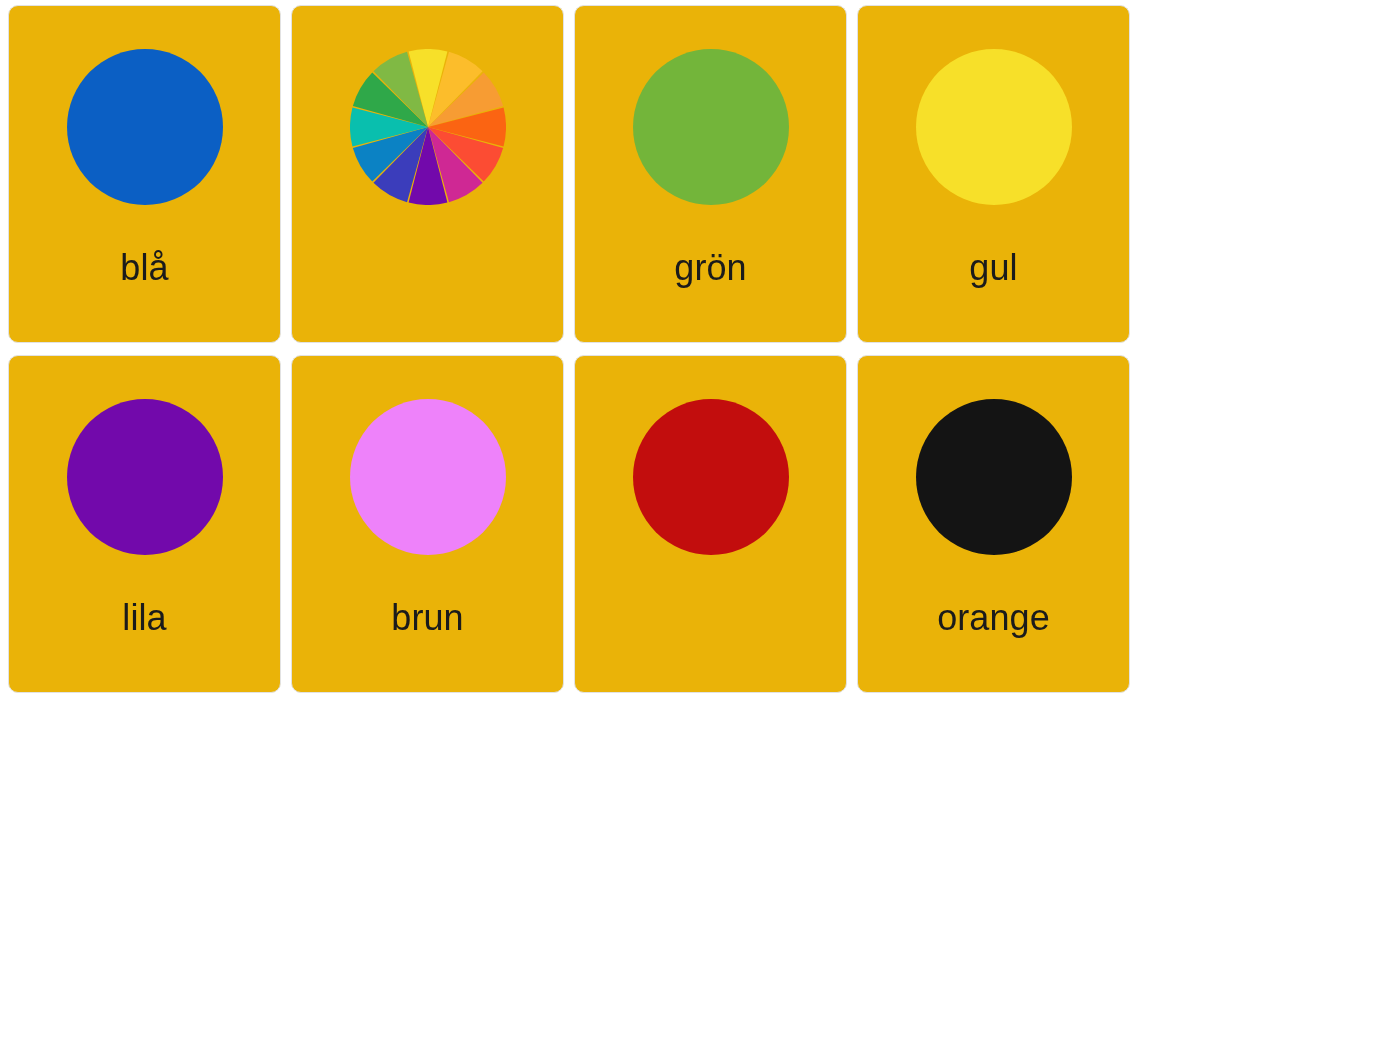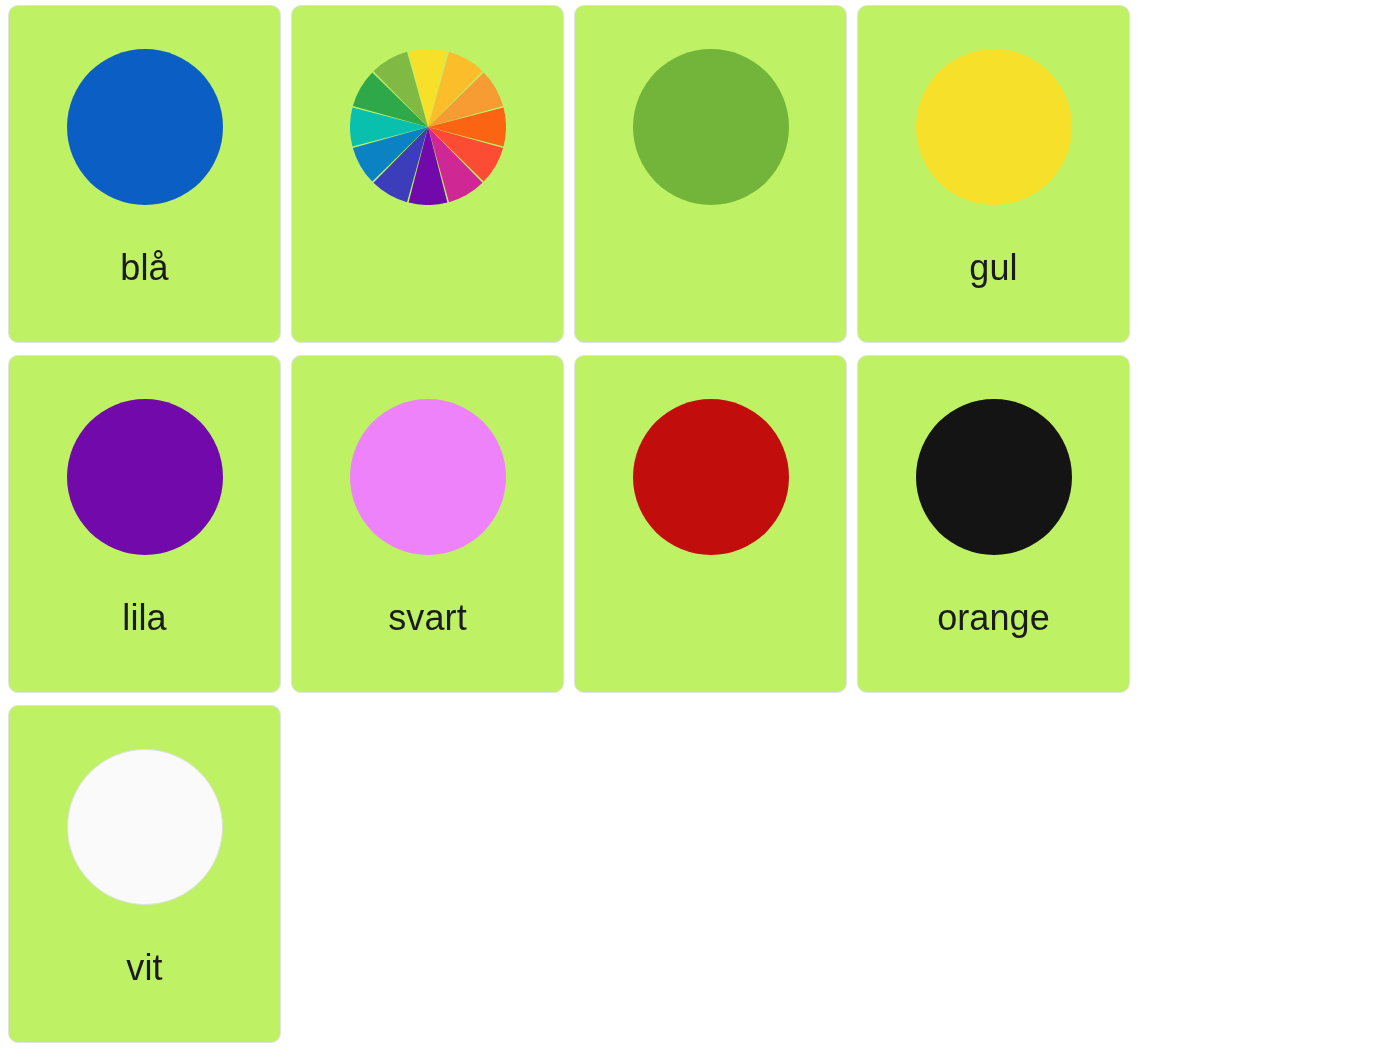--- a/index.html
+++ b/index.html
@@ -23,21 +23,21 @@
     padding: 5px 0 0 8px;
     box-sizing: border-box;
     width: 1389px;
   }
 
   .card {
     width: 273px;
     height: 338px;
     margin: 0 10px 12px 0;
     box-sizing: border-box;
-    background: #bef264;
+    background: #eab308;
     border: 1px solid #e2e2e2;
     border-radius: 10px;
     display: flex;
     flex-direction: column;
     align-items: center;
     justify-content: flex-start;
     flex: 0 0 auto;
     position: relative;
   }
 
@@ -103,49 +103,44 @@
           <path d="M 50 50 L 1.571 62.434 A 50 50 0 0 1 1.571 37.566 Z" fill="#09bfae"></path>
           <path d="M 50 50 L 1.842 36.554 A 50 50 0 0 1 14.276 15.017 Z" fill="#2fa849"></path>
           <path d="M 50 50 L 15.017 14.276 A 50 50 0 0 1 36.554 1.842 Z" fill="#80b944"></path>
         </svg>
       </div>
     </div>
     <div class="card">
       <div class="swatch-wrap">
         <div class="swatch" title="grön" style="background: rgb(115, 181, 58);"></div>
       </div>
+      <div class="label">grön</div>
     </div>
     <div class="card">
       <div class="swatch-wrap">
         <div class="swatch" title="gul" style="background: rgb(247, 224, 41);"></div>
       </div>
       <div class="label">gul</div>
     </div>
     <div class="card">
       <div class="swatch-wrap">
         <div class="swatch" title="lila" style="background: rgb(114, 9, 171);"></div>
       </div>
       <div class="label">lila</div>
     </div>
     <div class="card">
       <div class="swatch-wrap">
         <div class="swatch" title="rosa" style="background: rgb(238, 130, 250);"></div>
       </div>
-      <div class="label">svart</div>
+      <div class="label">brun</div>
     </div>
     <div class="card">
       <div class="swatch-wrap">
         <div class="swatch" title="röd" style="background: rgb(194, 13, 13);"></div>
       </div>
     </div>
     <div class="card">
       <div class="swatch-wrap">
         <div class="swatch" title="svart" style="background: rgb(20, 20, 20);"></div>
       </div>
       <div class="label">orange</div>
     </div>
-    <div class="card">
-      <div class="swatch-wrap">
-        <div class="swatch bordered" title="vit" style="background: rgb(250, 250, 250);"></div>
-      </div>
-      <div class="label">vit</div>
-    </div>
   </div>
 
 </body></html>

